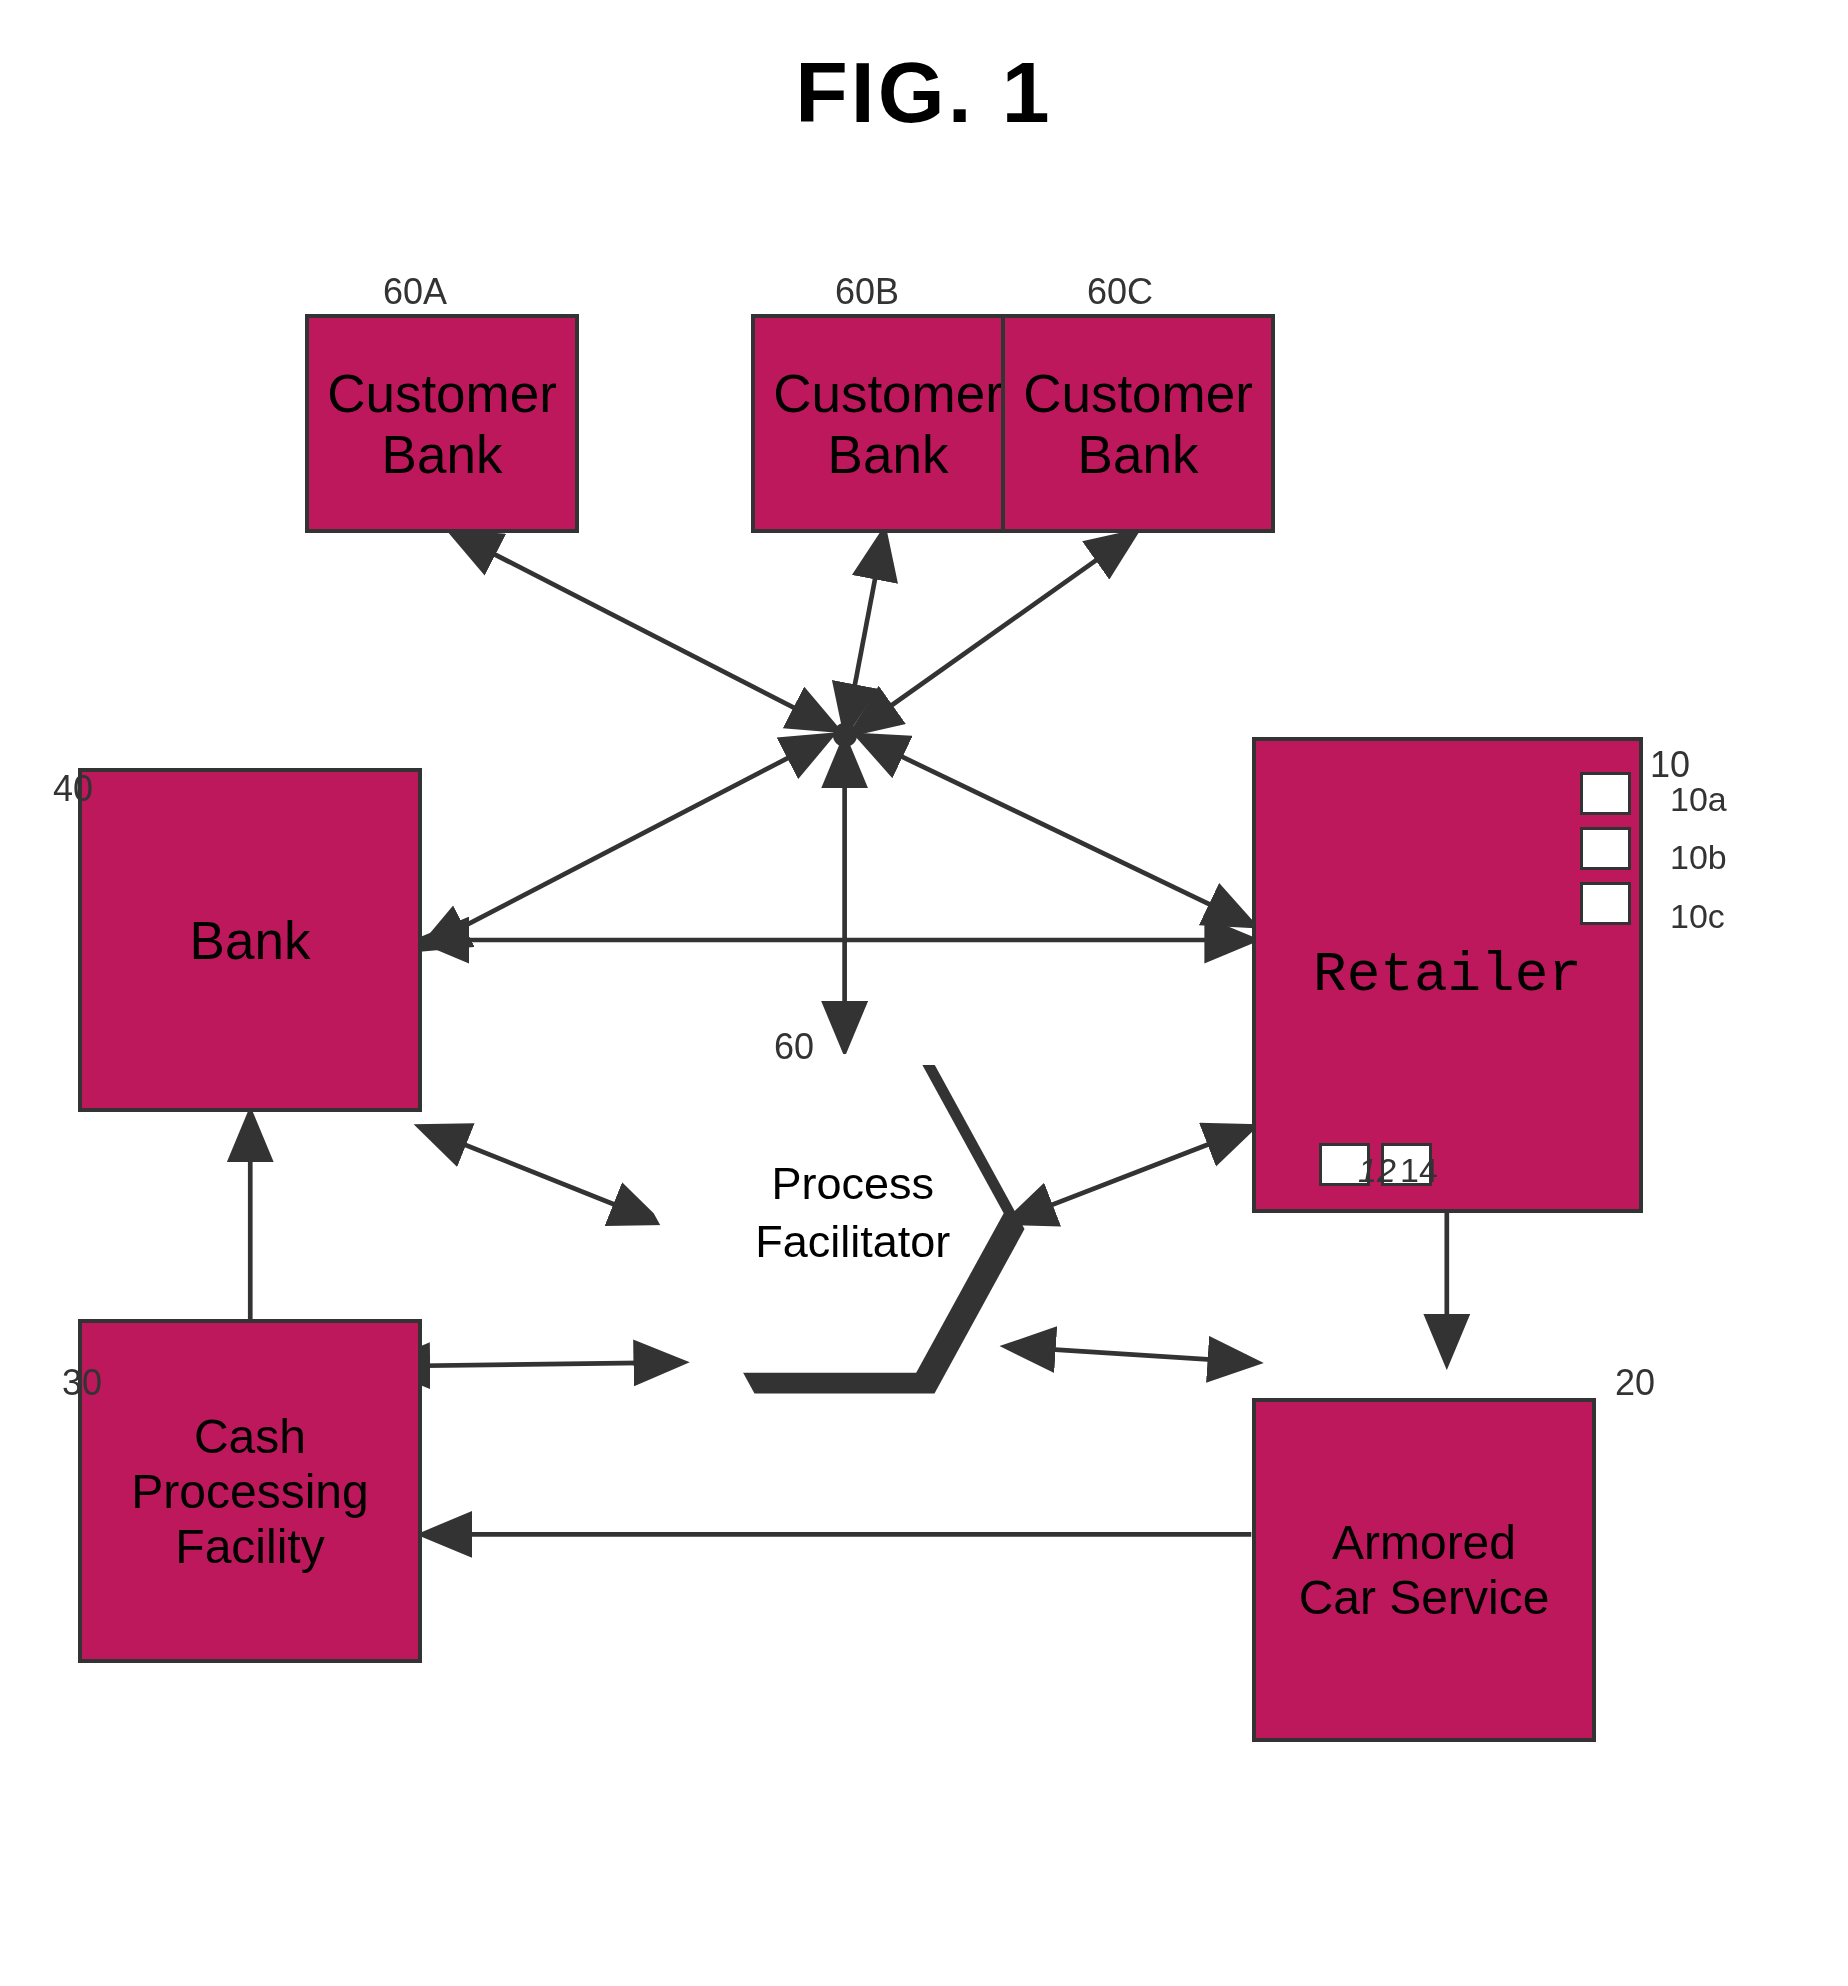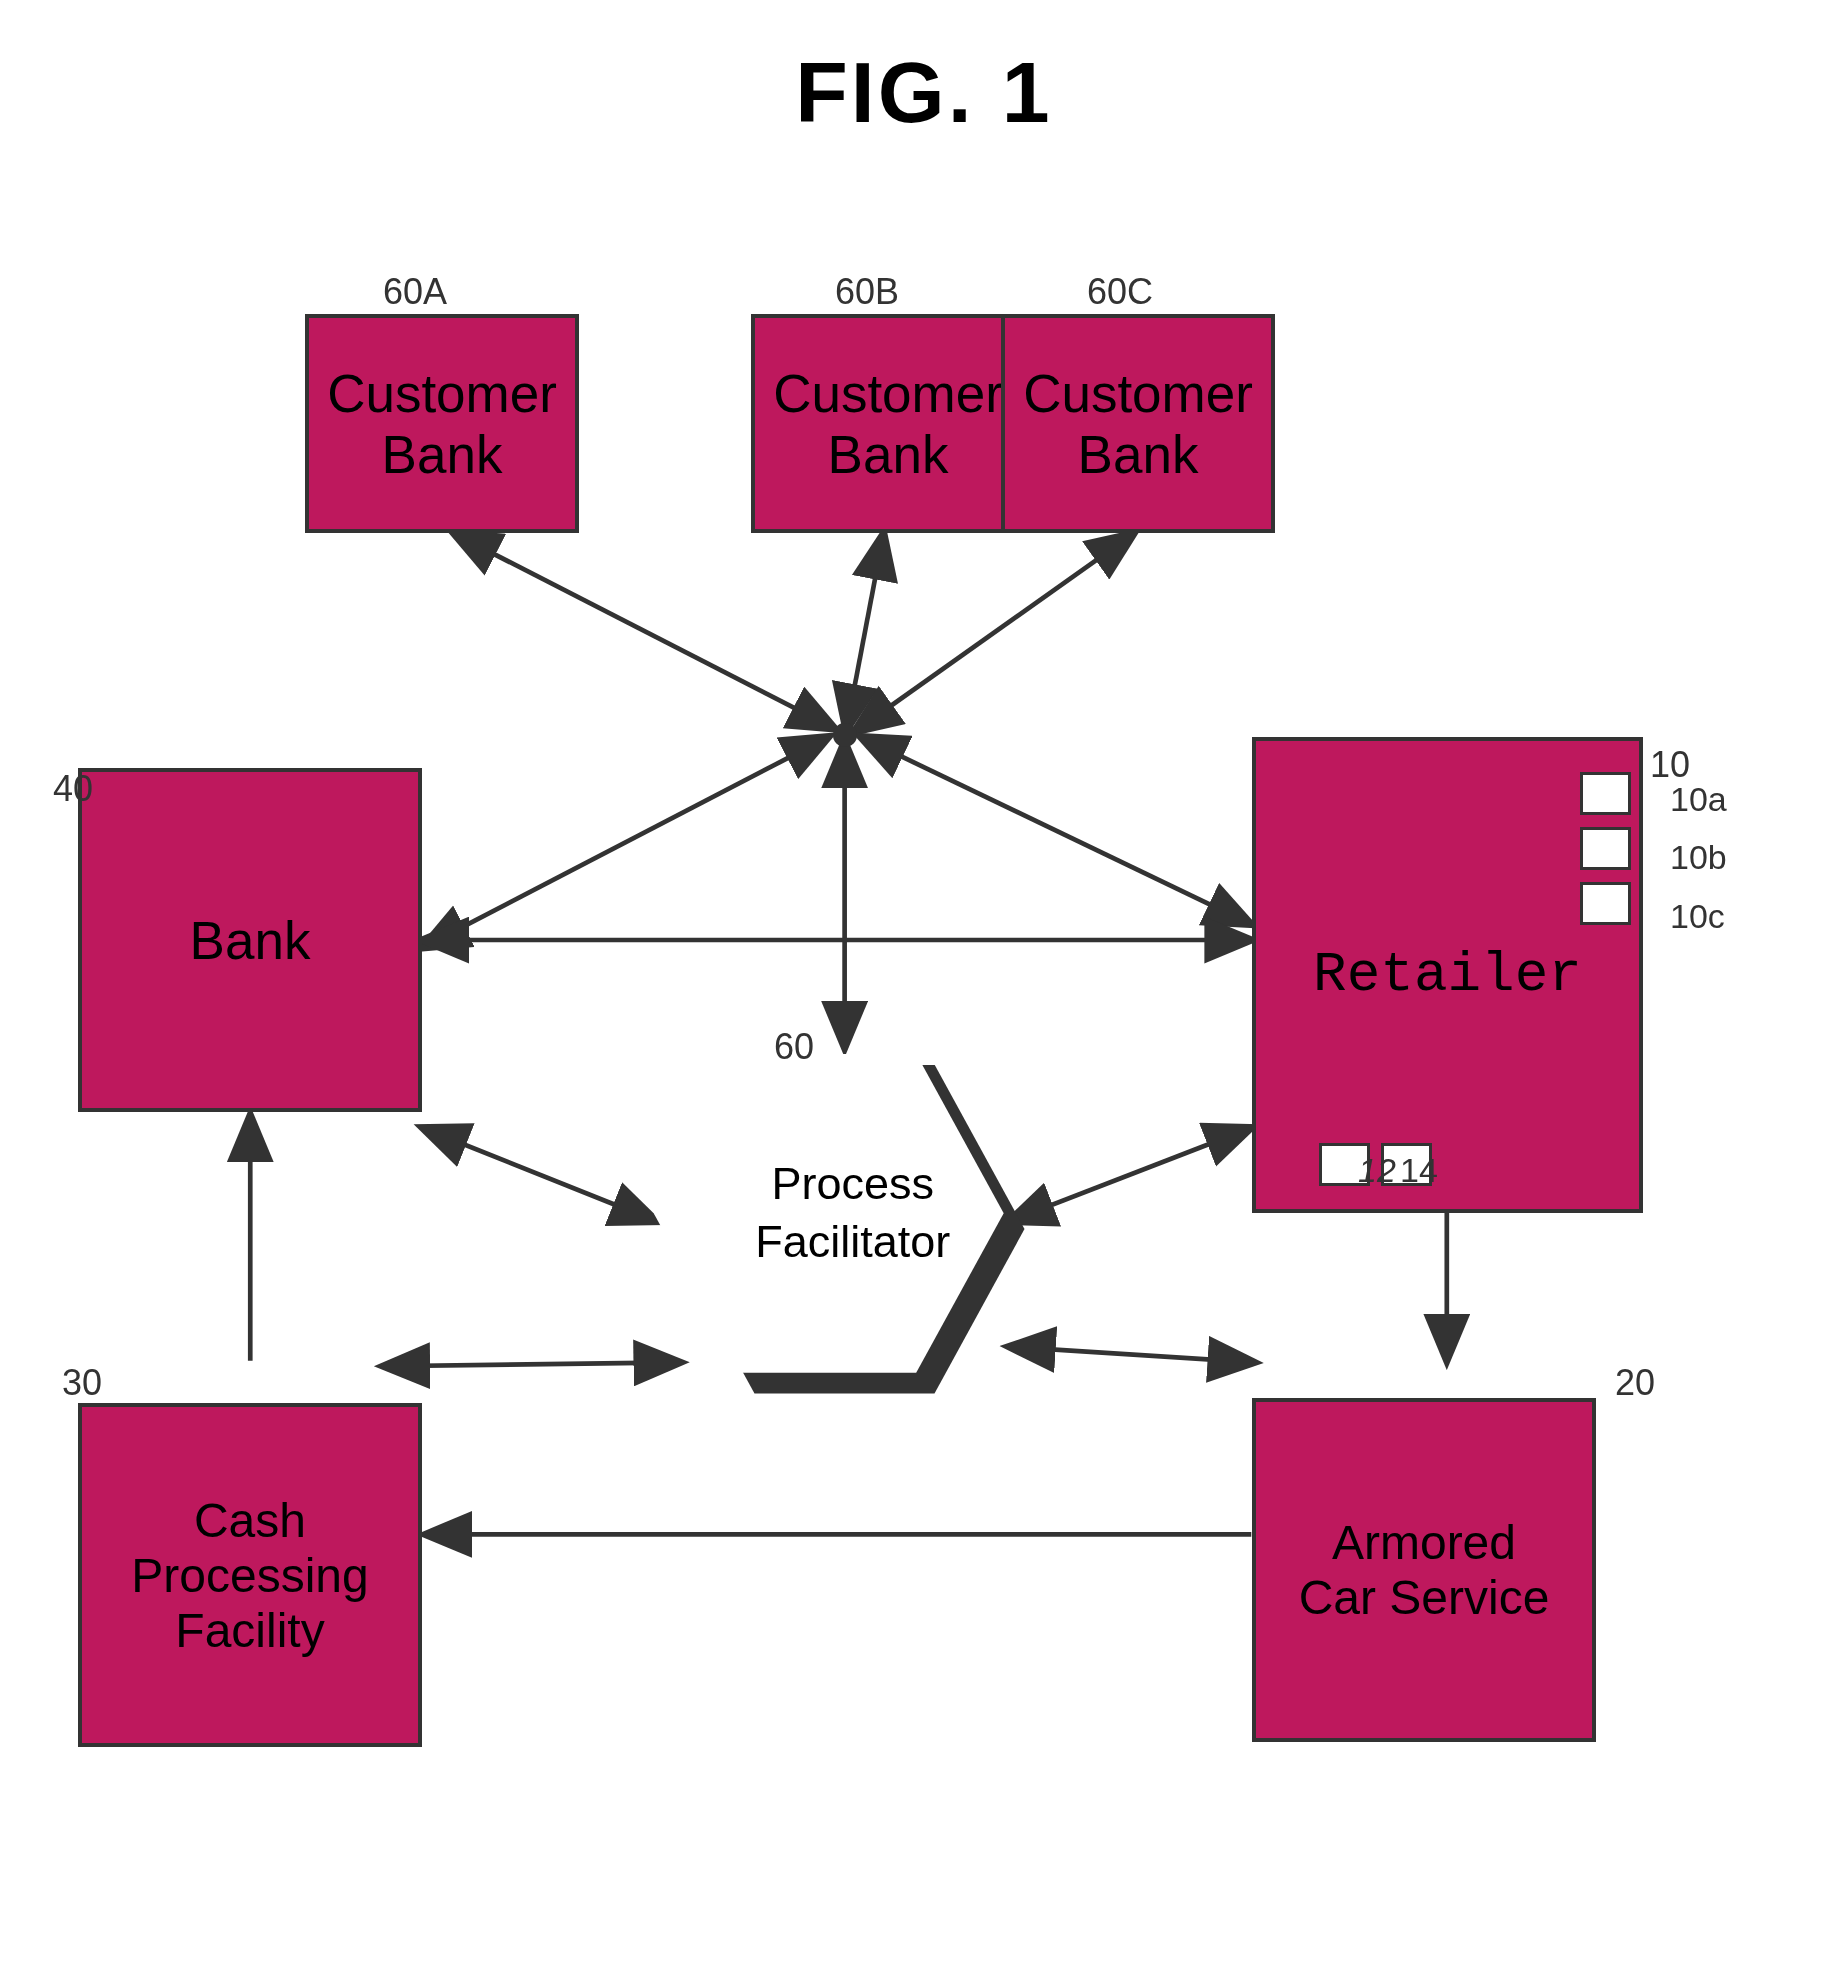--- a/index.html
+++ b/index.html
@@ -75,21 +75,21 @@
       left: 1252px;
       top: 548px;
       font-family: Liberation Mono, monospace;
     }
 
     
     .cash-30 {
       width: 344px;
       height: 344px;
       left: 78px;
-      top: 1214px;
+      top: 1130px;
     }
 
     
     .armored-20 {
       width: 344px;
       height: 344px;
       left: 1252px;
       top: 1173px;
       margin-top: 36px;
     }

